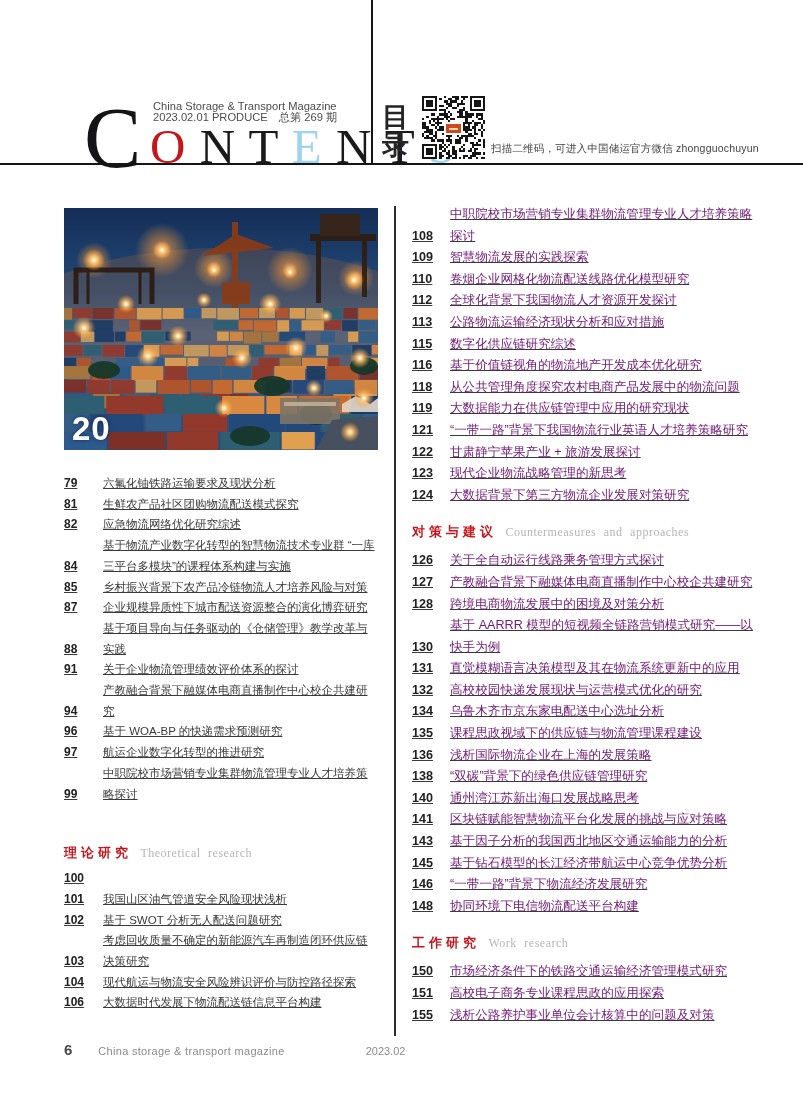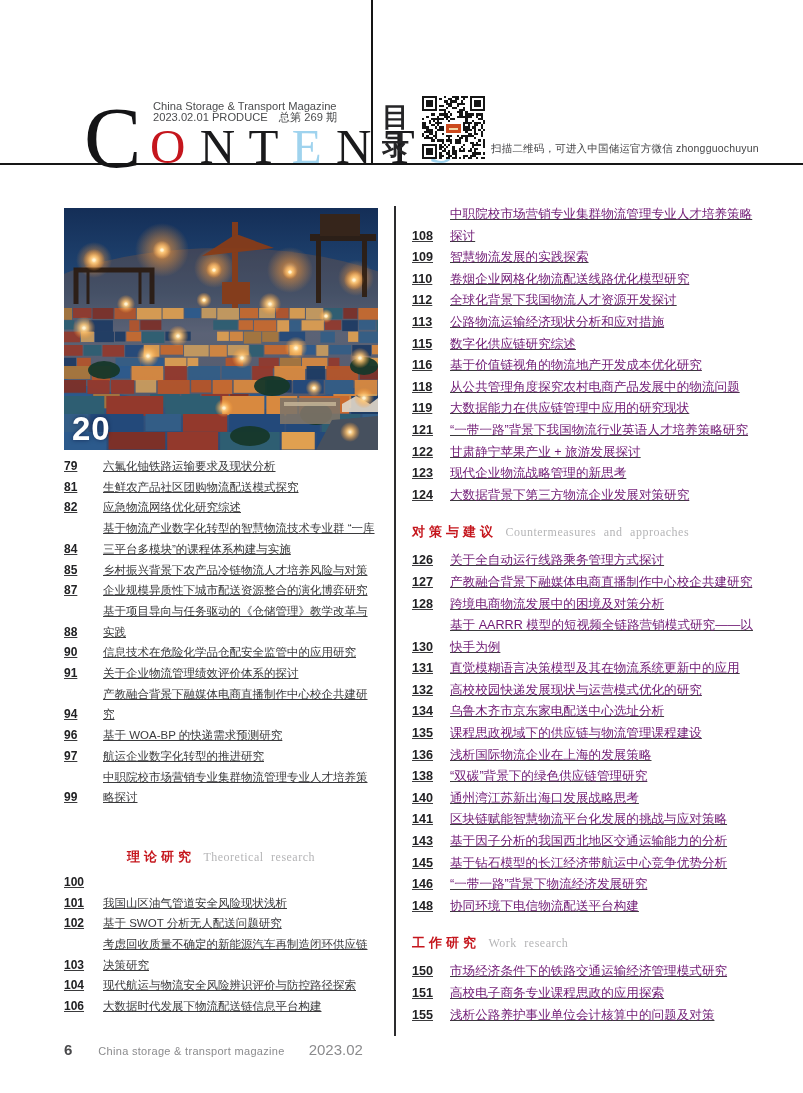--- a/index.html
+++ b/index.html
@@ -18,47 +18,47 @@
              color:#252527;font-weight:700;}
   .qr{position:absolute;left:422px;top:96px;width:63px;height:63px;}
   .qr-caption{position:absolute;left:491px;top:142px;font-size:10.5px;color:#434345;letter-spacing:.2px;}
   .rule{position:absolute;left:0;top:163px;width:803px;height:2px;background:#161616;}
 
   
   .col-left{position:absolute;left:64px;top:208px;width:314px;}
   .col-right{position:absolute;left:412px;top:204px;width:344px;}
   .col-divider{position:absolute;left:394px;top:206px;width:2px;height:830px;background:#2c2c2e;}
 
-  .photo{position:relative;width:314px;height:242px;margin-bottom:6px;overflow:hidden;text-decoration:underline;}
+  .photo{position:relative;width:314px;height:242px;margin-bottom:23px;overflow:hidden;text-decoration:underline;}
   .photo svg{display:block;width:314px;height:242px;}
   .photo-num{position:absolute;left:8px;bottom:5px;color:#ffffff;font-size:33px;font-weight:bold;
              letter-spacing:1px;line-height:1;text-shadow:0 0 4px rgba(0,0,40,.5);}
 
   .row{display:flex;align-items:flex-end;text-decoration:underline;}
   .pg{flex:0 0 auto;font-weight:bold;color:#212123;}
   .ttl{flex:1 1 auto;}
   .col-left  .row{font-size:11.5px;line-height:20.7px;}
   .col-left  .pg{width:39px;font-size:12px;}
   .col-left  .ttl{color:#3a3a3c;max-width:275px;}
   .col-right .row{font-size:12.6px;line-height:21.6px;}
   .col-right .pg{width:38px;font-size:12.6px;}
   .col-right .ttl{color:#701a75;max-width:306px;}
 
   .section-head{white-space:nowrap;line-height:24px;}
-  .sh-left{margin:36px 0 3px;text-align:center;}
+  .sh-left{margin:36px 0 3px;}
   .sh-right{margin:13px 0 6px;}
   .section-head .zh{font-size:13px;font-weight:bold;color:#c5161d;letter-spacing:4px;}
   .section-head .en{font-family:"Liberation Serif","DejaVu Serif",serif;font-size:12px;
                     color:#b5b5b7;letter-spacing:.5px;word-spacing:4px;margin-left:4px;}
 
   
   .footer{position:absolute;left:64px;top:1041px;display:flex;align-items:baseline;}
   .footer .pgnum{font-size:15px;font-weight:bold;color:#48484a;}
   .footer .mag{margin-left:26px;font-size:11px;color:#8b8b8d;letter-spacing:.3px;}
-  .footer .issue{margin-left:24px;font-size:15px;color:#8b8b8d;}
+  .footer .issue{margin-left:81px;font-size:11px;color:#8b8b8d;}
 </style>
 </head>
 <body>
 
 <div class="page">
 
   <div>
     <span class="logo-c">C</span>
     <div class="mag-lines">
       <div>China Storage &amp; Transport Magazine</div>
@@ -642,24 +642,20 @@
         <div class="row">
           <span class="pg">87</span>
           <span class="ttl">企业规模异质性下城市配送资源整合的演化博弈研究</span>
         </div>
 
         <div class="row">
           <span class="pg">88</span>
           <span class="ttl">基于项目导向与任务驱动的《仓储管理》教学改革与实践</span>
         </div>
 
-        <div class="row">
-          <span class="pg">90</span>
-          <span class="ttl">信息技术在危险化学品仓配安全监管中的应用研究</span>
-        </div>
 
         <div class="row">
           <span class="pg">91</span>
           <span class="ttl">关于企业物流管理绩效评价体系的探讨</span>
         </div>
 
 
         <div class="row">
           <span class="pg">94</span>
           <span class="ttl">产教融合背景下融媒体电商直播制作中心校企共建研究</span>

